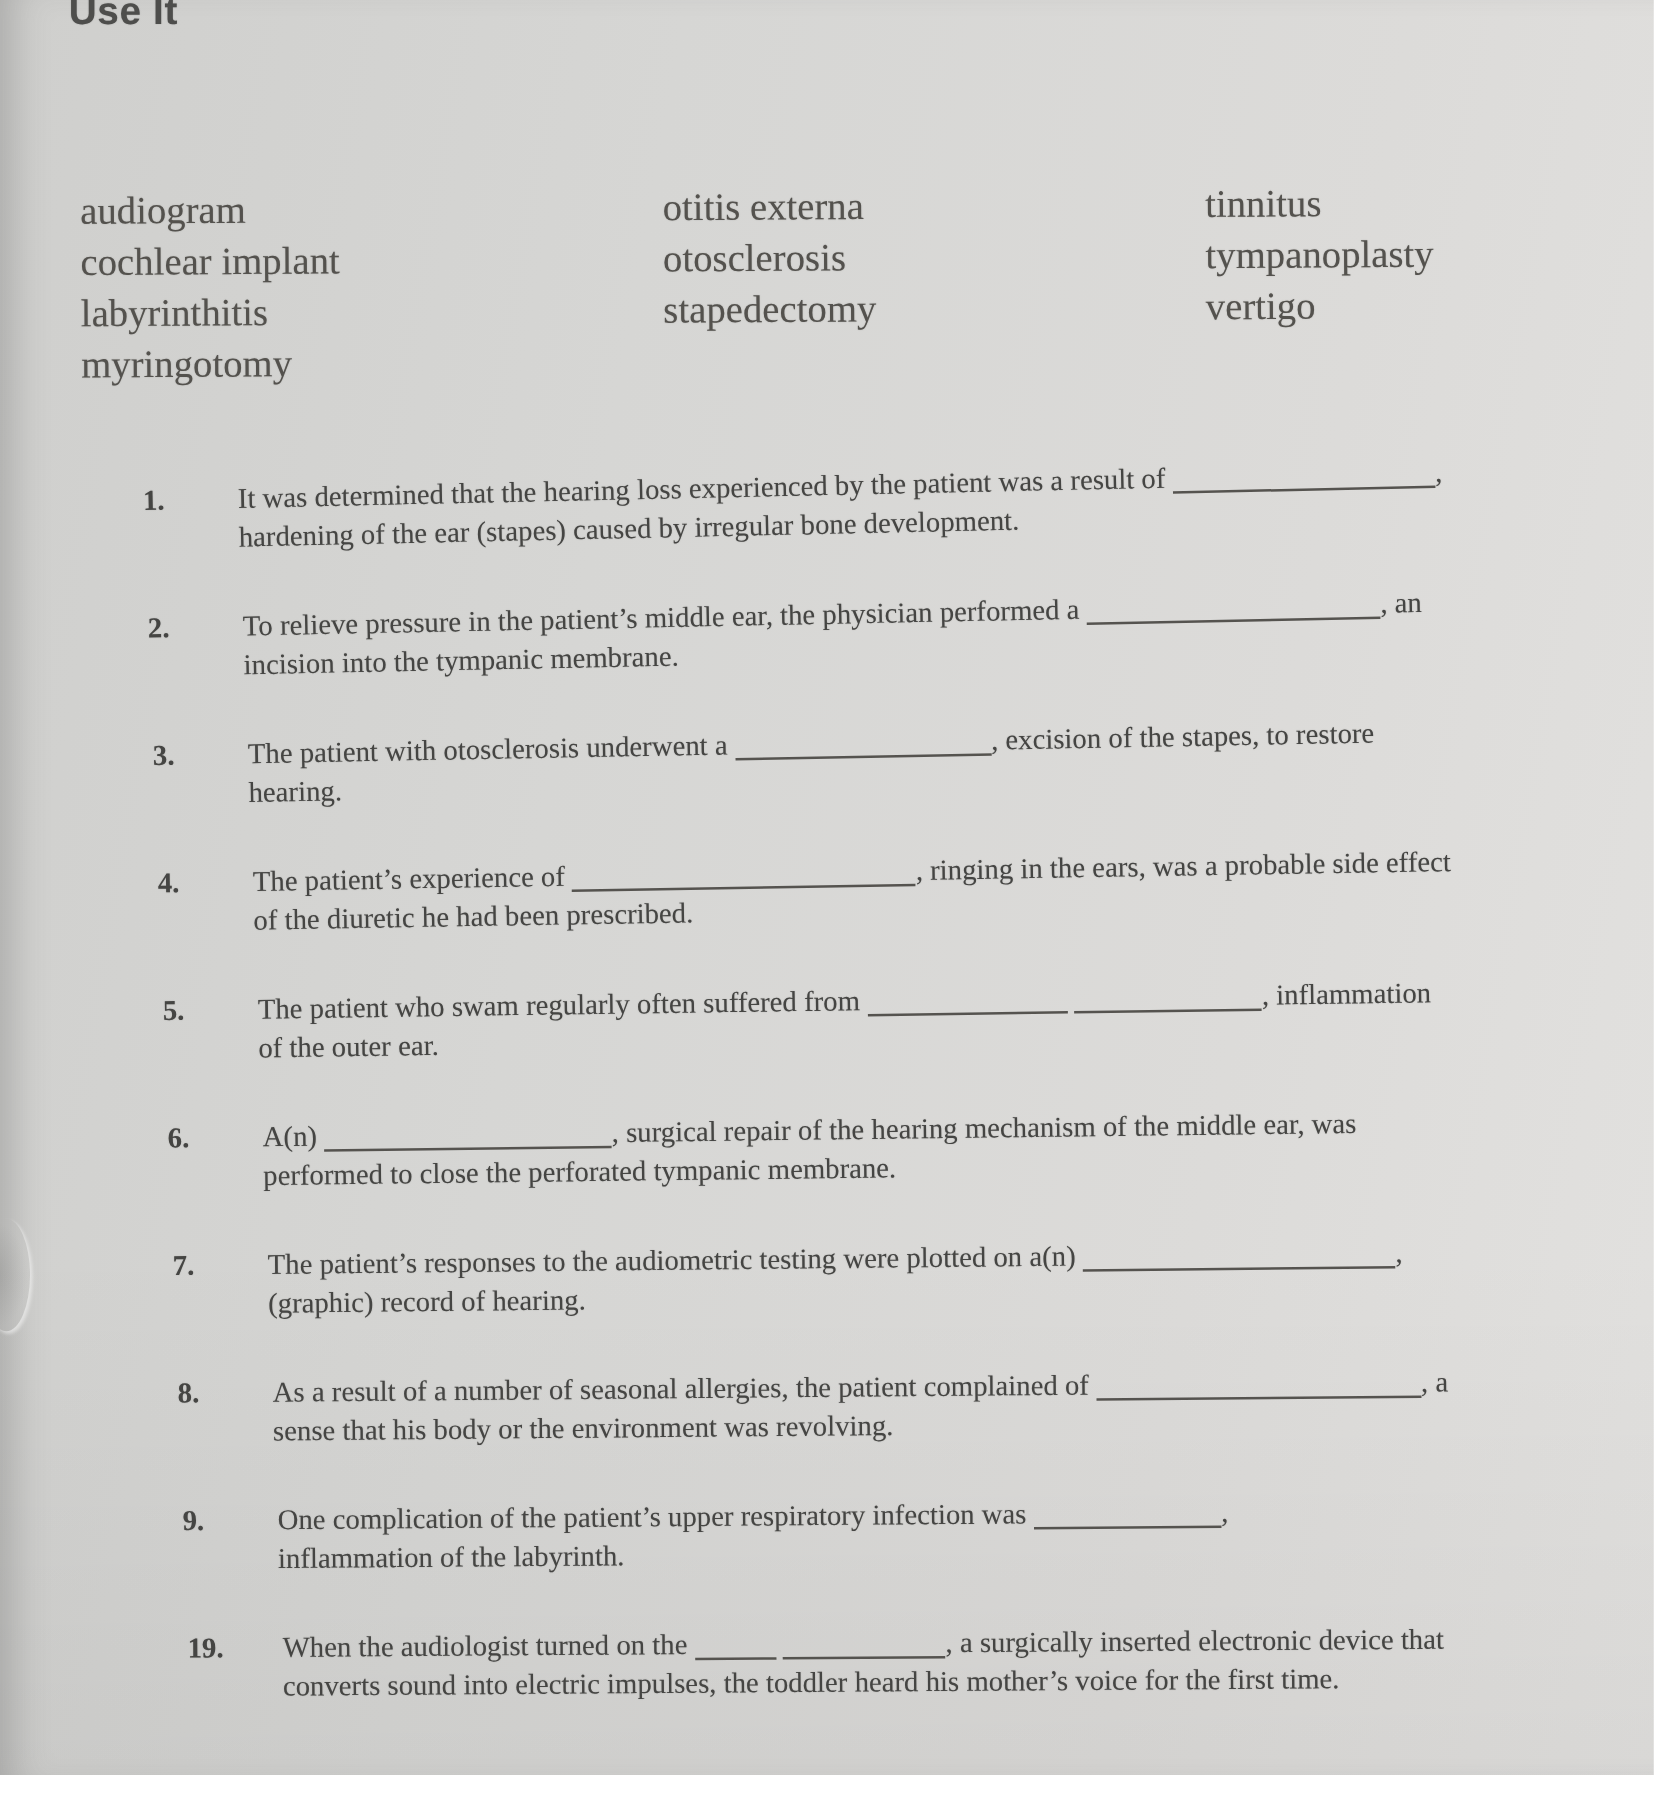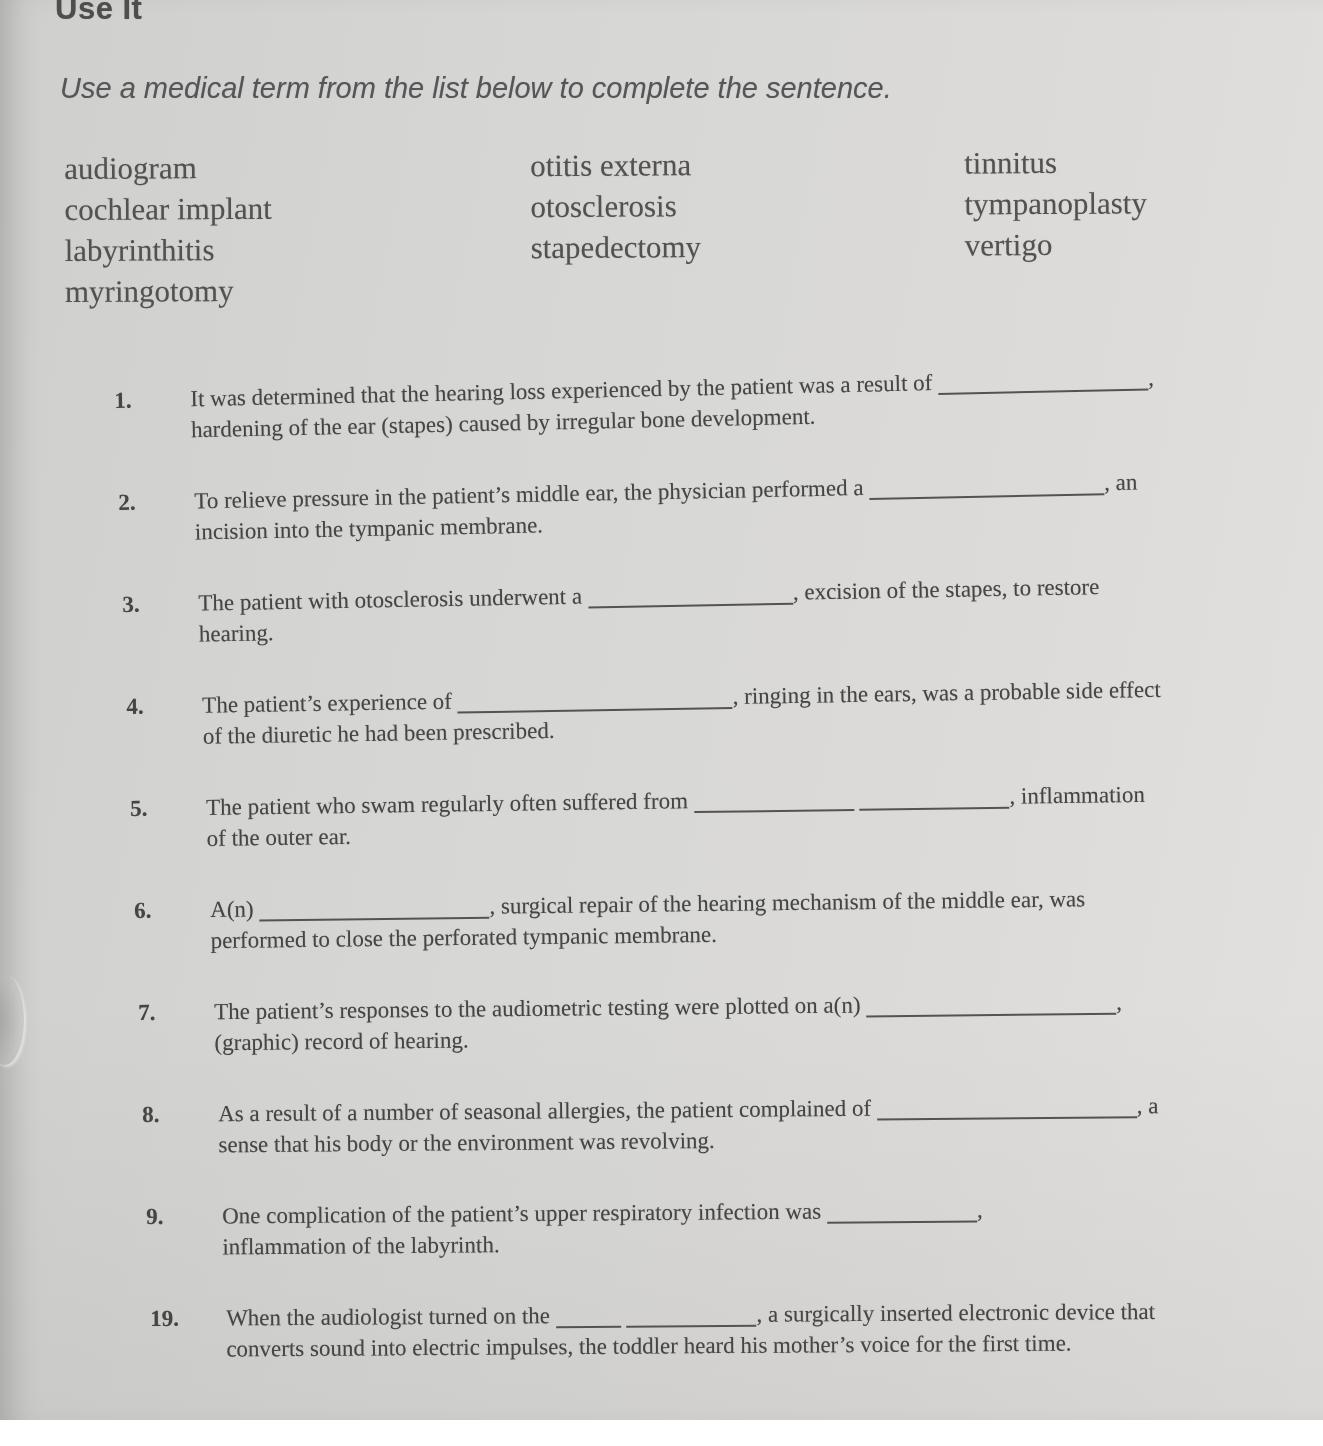--- a/index.html
+++ b/index.html
@@ -73,21 +73,20 @@
     border-radius: 50%;
     background: radial-gradient(ellipse at 30% 50%, rgba(110,110,108,0.22), rgba(110,110,108,0) 65%);
     box-shadow: 2px 2px 3px rgba(255,255,255,0.5);
   }
 </style>
 </head>
 <body>
 
 <div class="page">
   <div class="title">Use It</div>
-  <div class="instruction">Use a medical term from the list below to complete the sentence.</div>
   <div class="wordbank" id="wordbank">
       <div class="wb-col">
         <div class="wb-item">audiogram</div>
         <div class="wb-item">cochlear implant</div>
         <div class="wb-item">labyrinthitis</div>
         <div class="wb-item">myringotomy</div>
       </div>
       <div class="wb-col">
         <div class="wb-item">otitis externa</div>
         <div class="wb-item">otosclerosis</div>

